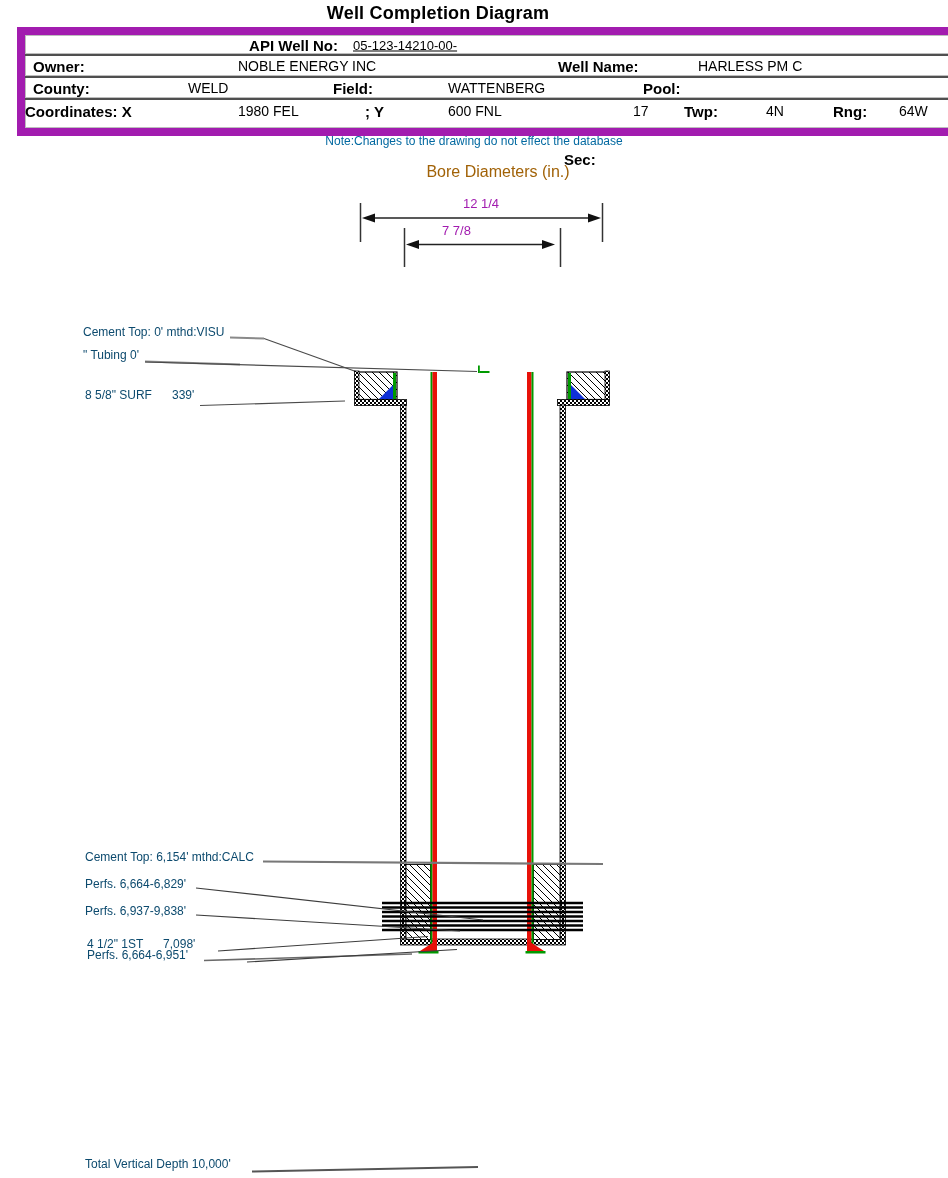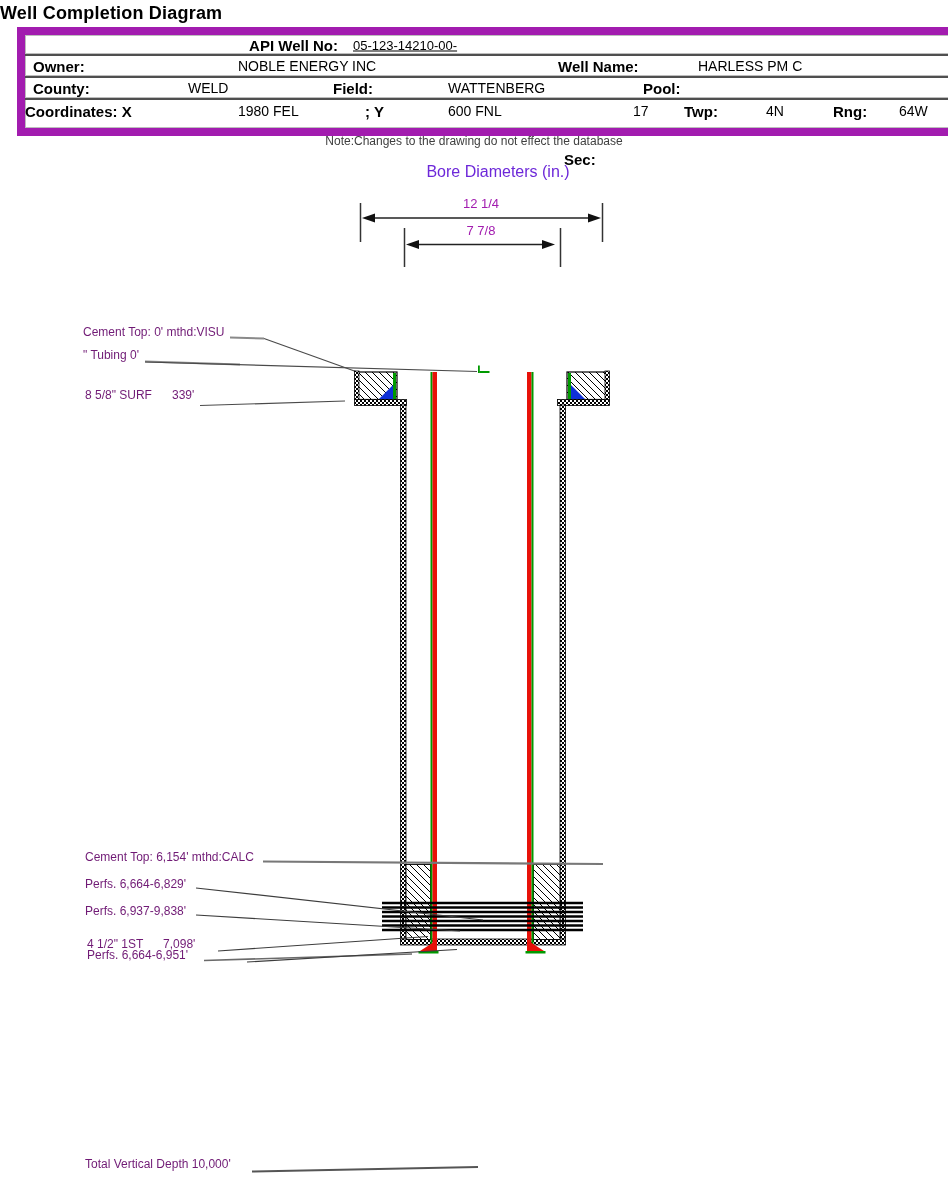--- a/index.html
+++ b/index.html
@@ -11,24 +11,24 @@
   
   .page-title{font-size:18px;font-weight:bold;letter-spacing:.2px;}
   
   #info-table{position:absolute;left:17px;top:27px;width:925px;height:93px;
               border:8px solid #a21caf;box-shadow:inset 0 0 0 1px #bdbdbd;z-index:2;background:transparent;}
   .row-divider{position:absolute;left:0;width:100%;height:2px;background:#4f4f4f;box-shadow:0 -1px 0 #bdbdbd;}
   .tlabel{font-weight:bold;font-size:15px;}
   .tvalue{font-size:14px;}
   .tvalue-lg{font-size:13px;text-decoration:underline;}
   
-  .note{font-size:12px;color:#404040;}
-  .bore-heading{font-size:16px;color:#6d28d9;}
+  .note{font-size:12px;color:#0369a1;}
+  .bore-heading{font-size:16px;color:#a16207;}
   .dim-label{font-size:13px;color:#a21caf;}
-  .ann{font-size:12px;color:#701a75;white-space:pre;}
+  .ann{font-size:12px;color:#0c4a6e;white-space:pre;}
 </style>
 </head>
 <body>
 
 <div id="canvas">
 
   <svg id="schematic" viewBox="0 0 948 1178" xmlns="http://www.w3.org/2000/svg">
     <defs>
       <pattern id="hatch" width="7" height="7" patternUnits="userSpaceOnUse">
         <rect width="7" height="7" fill="#ffffff"></rect>
@@ -124,21 +124,21 @@
       <line x1="263" y1="861.5" x2="603" y2="864" stroke="#787878" stroke-width="2.2"></line>
       <line x1="196" y1="888" x2="483" y2="920" stroke="#3d3d3d" stroke-width="1.2"></line>
       <line x1="196" y1="915" x2="460" y2="931" stroke="#3d3d3d" stroke-width="1.2"></line>
       <line x1="218" y1="951" x2="428" y2="936.5" stroke="#3d3d3d" stroke-width="1.2"></line>
       <line x1="204" y1="960.5" x2="412" y2="954" stroke="#6b6b6b" stroke-width="1.6"></line>
       <line x1="247" y1="962" x2="457" y2="949.5" stroke="#3d3d3d" stroke-width="1.1"></line>
       <line x1="252" y1="1171.5" x2="478" y2="1167" stroke="#555" stroke-width="2"></line>
     </g>
   </svg>
 
-  <div class="txt page-title" style="left:0;width:876px;top:3px;">Well Completion Diagram</div>
+  <div class="txt page-title" style="left:0;width:876px;top:3px;text-align:center;">Well Completion Diagram</div>
 
   <div id="info-table">
     <div class="row-divider" style="top:19px;"></div>
     <div class="row-divider" style="top:41px;"></div>
     <div class="row-divider" style="top:63px;"></div>
 
     <span class="txt tlabel vcenter" style="left:103px;width:210px;top:10px;text-align:right;">API Well No:</span>
     <span class="txt tvalue-lg vcenter" style="left:328px;top:10px;">05-123-14210-00-</span>
 
     <span class="txt tlabel vcenter" style="left:8px;top:31px;">Owner:</span>
@@ -162,21 +162,21 @@
     <span class="txt tlabel vcenter" style="left:659px;top:76px;">Twp:</span>
     <span class="txt tvalue vcenter" style="left:741px;top:76px;">4N</span>
     <span class="txt tlabel vcenter" style="left:808px;top:76px;">Rng:</span>
     <span class="txt tvalue vcenter" style="left:874px;top:76px;">64W</span>
   </div>
 
   <div class="txt note" style="left:0;width:948px;top:134px;text-align:center;">Note:Changes to the drawing do not effect the database</div>
 
   <div class="txt bore-heading" style="left:388px;width:220px;top:163px;text-align:center;">Bore Diameters (in.)</div>
   <div class="txt dim-label" style="left:430px;width:102px;top:196px;text-align:center;">12 1/4</div>
-  <div class="txt dim-label" style="left:430px;width:102px;top:223px;text-align:center;">7 7/8</div>
+  <div class="txt dim-label" style="left:442px;width:102px;top:223px;text-align:left;">7 7/8</div>
 
   <div class="txt ann" style="left:83px;top:325px;">Cement Top: 0' mthd:VISU</div>
   <div class="txt ann" style="left:83px;top:348px;">" Tubing 0'</div>
   <div class="txt ann" style="left:85px;top:388px;">8 5/8" SURF      339'</div>
   <div class="txt ann" style="left:85px;top:850px;">Cement Top: 6,154' mthd:CALC</div>
   <div class="txt ann" style="left:85px;top:877px;">Perfs. 6,664-6,829'</div>
   <div class="txt ann" style="left:85px;top:904px;">Perfs. 6,937-9,838'</div>
   <div class="txt ann" style="left:87px;top:937px;">4 1/2" 1ST      7,098'</div>
   <div class="txt ann" style="left:87px;top:948px;">Perfs. 6,664-6,951'</div>
   <div class="txt ann" style="left:85px;top:1157px;">Total Vertical Depth 10,000'</div>

